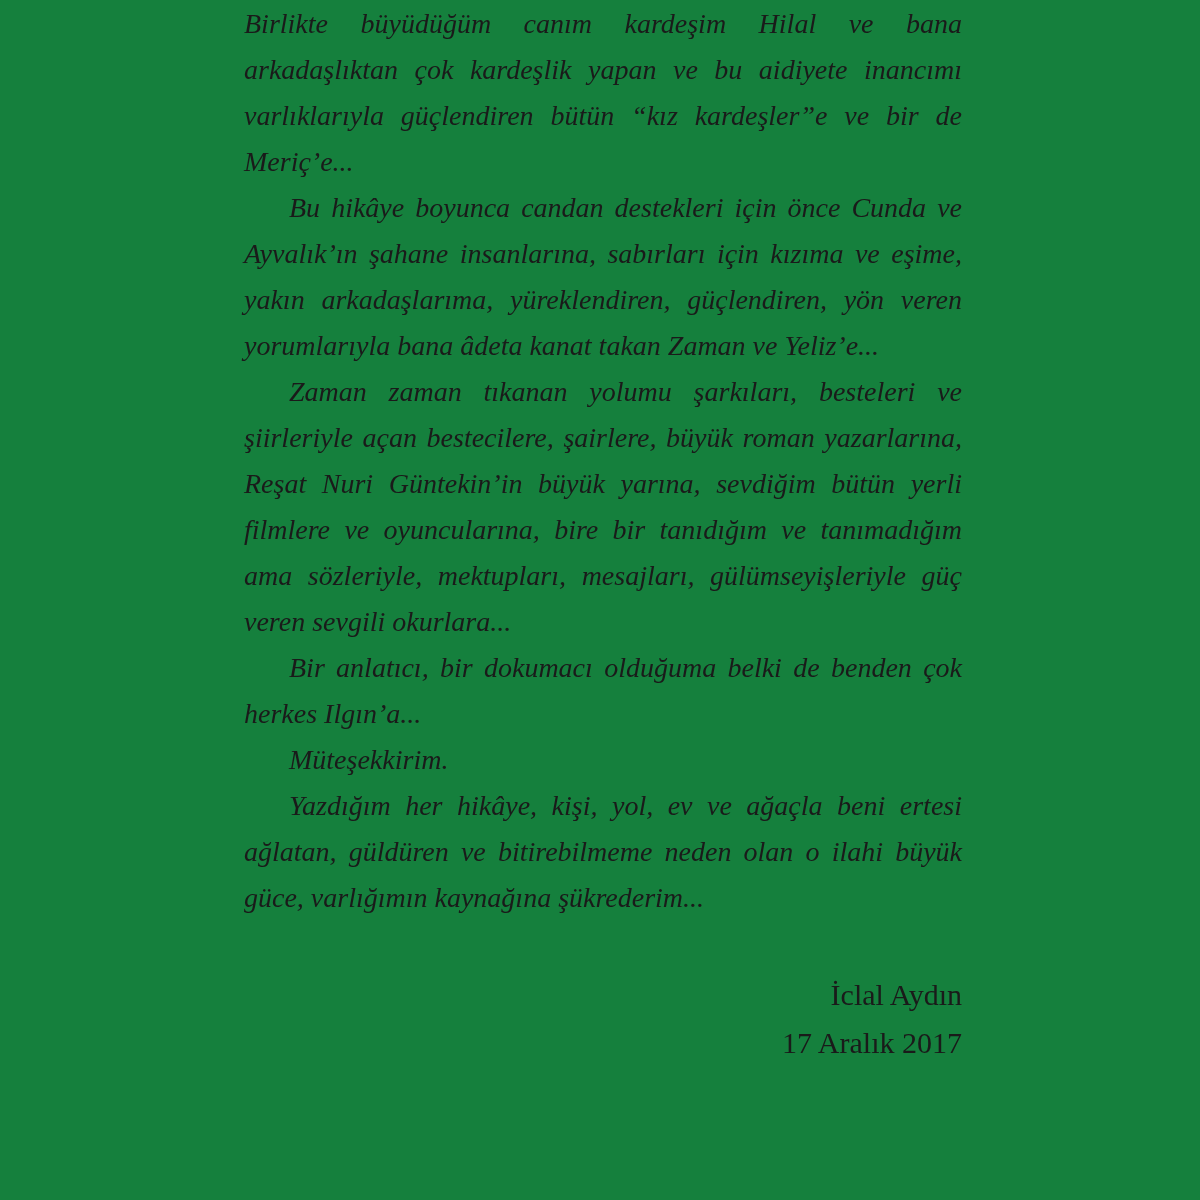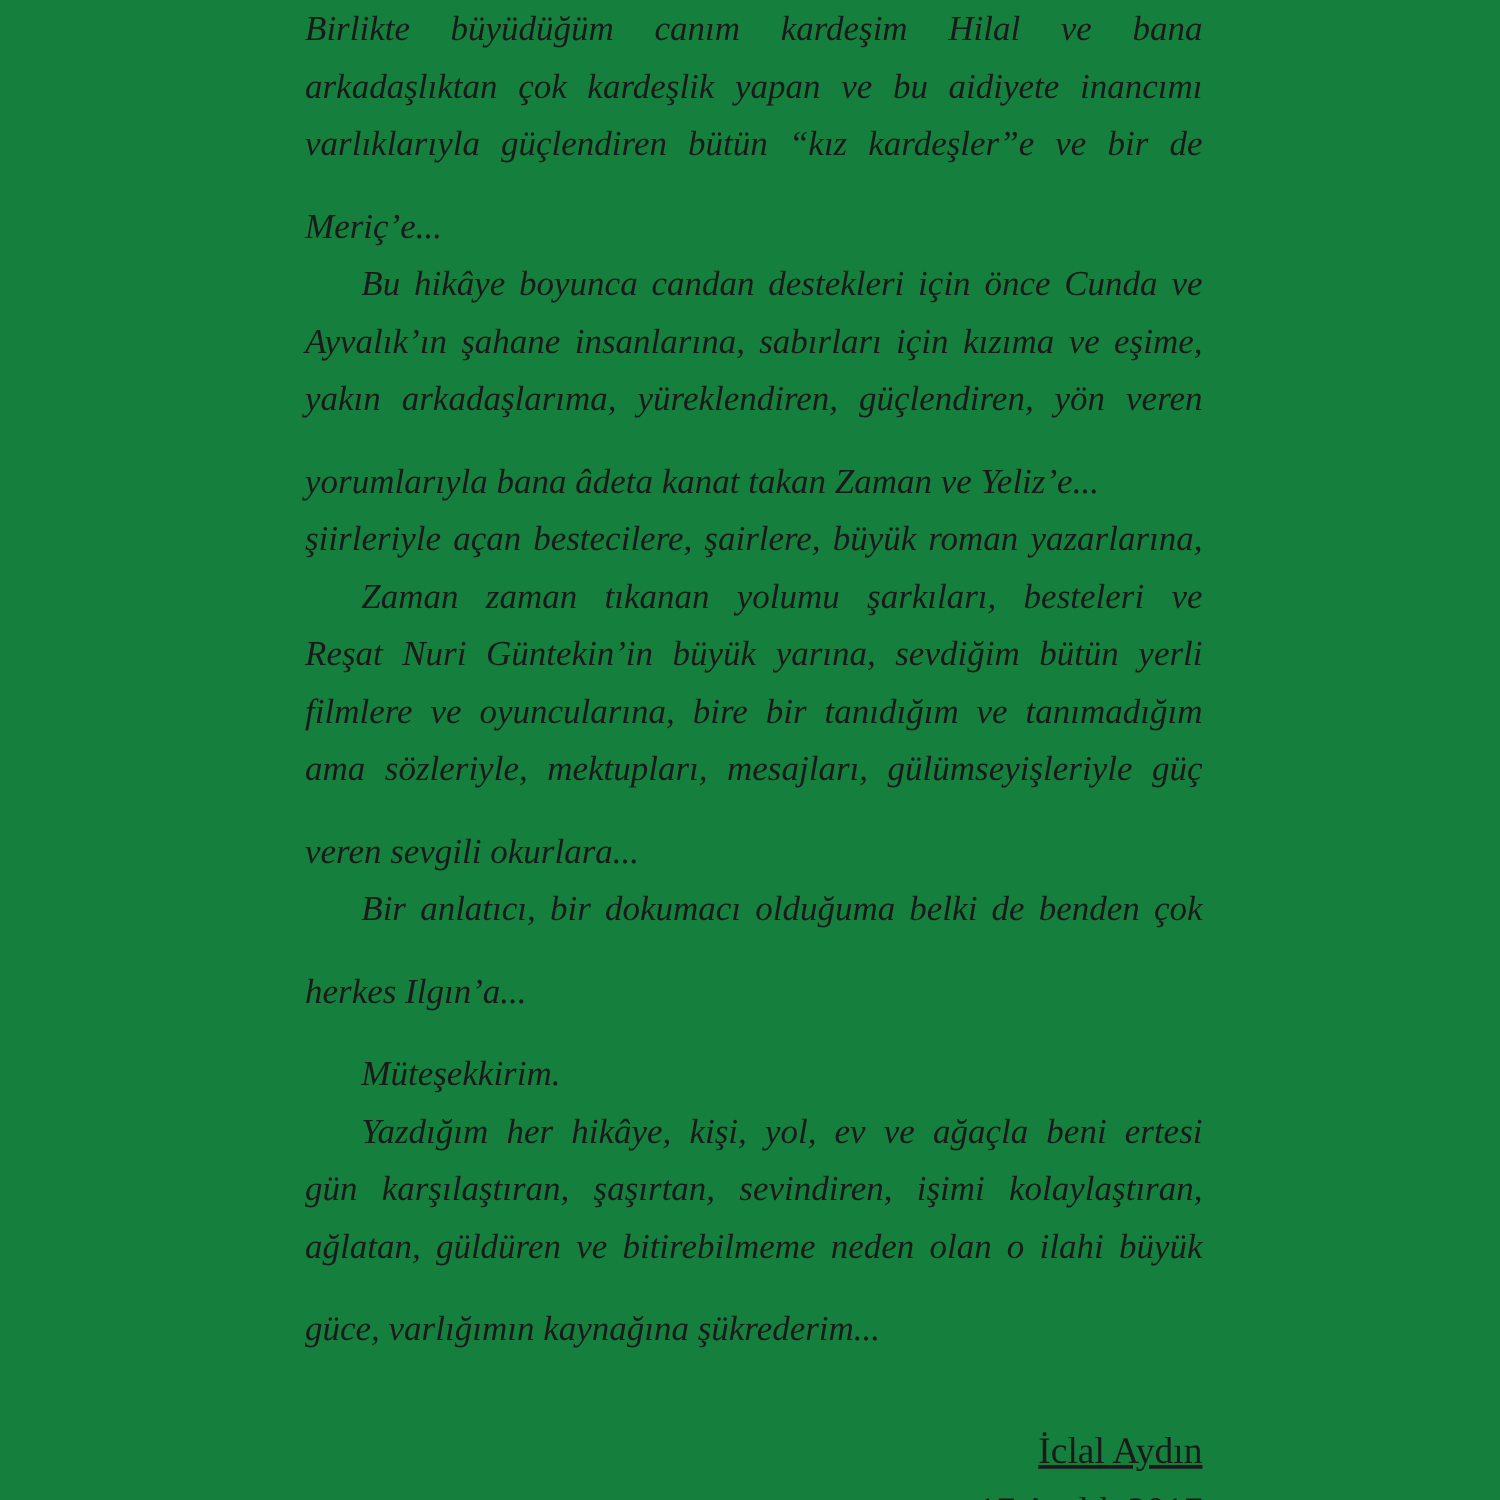--- a/index.html
+++ b/index.html
@@ -30,35 +30,33 @@
     padding: 0;
   }
   .line {
     display: block;
     text-align: justify;
     text-align-last: justify;
     white-space: normal;
   }
   .line.last {
     text-align-last: left;
-    margin-top: 20px;
   }
   .line.ind {
     text-indent: 45px;
   }
   .signature {
     margin-top: 50px;
     text-align: right;
     font-style: normal;
     font-size: 30px;
     line-height: 48px;
   }
   .signature .sig-line {
     display: block;
-    text-decoration: underline;
   }
 </style>
 </head>
 <body>
 
 <div class="page">
   <div class="text-col">
 
     <p class="para">
       <span class="line">Birlikte büyüdüğüm canım kardeşim Hilal ve bana</span>
@@ -68,40 +66,39 @@
     </p>
 
     <p class="para">
       <span class="line ind">Bu hikâye boyunca candan destekleri için önce Cunda ve</span>
       <span class="line">Ayvalık’ın şahane insanlarına, sabırları için kızıma ve eşime,</span>
       <span class="line">yakın arkadaşlarıma, yüreklendiren, güçlendiren, yön veren</span>
       <span class="line last">yorumlarıyla bana âdeta kanat takan Zaman ve Yeliz’e...</span>
     </p>
 
     <p class="para">
+      <span class="line ind">Zaman zaman tıkanan yolumu şarkıları, besteleri ve</span>
       <span class="line">şiirleriyle açan bestecilere, şairlere, büyük roman yazarlarına,</span>
-      <span class="line ind">Zaman zaman tıkanan yolumu şarkıları, besteleri ve</span>
       <span class="line">Reşat Nuri Güntekin’in büyük yarına, sevdiğim bütün yerli</span>
       <span class="line">filmlere ve oyuncularına, bire bir tanıdığım ve tanımadığım</span>
       <span class="line">ama sözleriyle, mektupları, mesajları, gülümseyişleriyle güç</span>
       <span class="line last">veren sevgili okurlara...</span>
     </p>
 
     <p class="para">
       <span class="line ind">Bir anlatıcı, bir dokumacı olduğuma belki de benden çok</span>
       <span class="line last">herkes Ilgın’a...</span>
     </p>
 
     <p class="para">
       <span class="line last ind">Müteşekkirim.</span>
     </p>
 
     <p class="para">
       <span class="line ind">Yazdığım her hikâye, kişi, yol, ev ve ağaçla beni ertesi</span>
-      <span class="line">gün karşılaştıran, şaşırtan, sevindiren, işimi kolaylaştıran,</span>
       <span class="line">ağlatan, güldüren ve bitirebilmeme neden olan o ilahi büyük</span>
       <span class="line last">güce, varlığımın kaynağına şükrederim...</span>
     </p>
 
 
     <div class="signature">
       <span class="sig-line">İclal Aydın</span>
       <span class="sig-line">17 Aralık 2017</span>
     </div>
 

